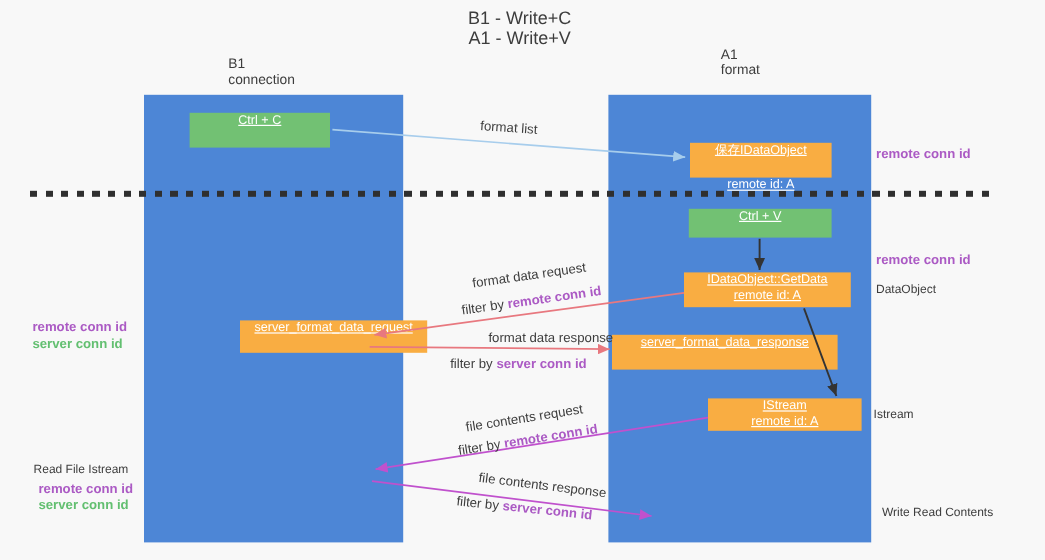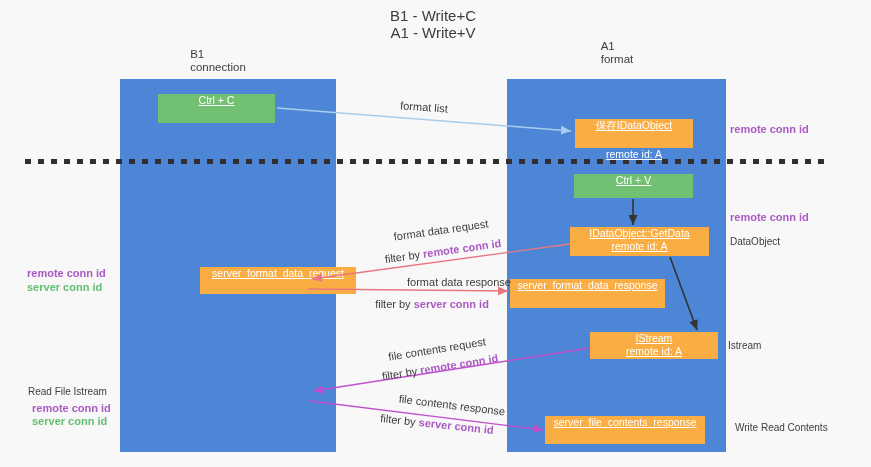--- a/index.html
+++ b/index.html
@@ -109,33 +109,30 @@
 
   <div class="node orange" style="left:570px;top:227px;width:139px;height:29px;">
     <div>IDataObject::GetData</div>
     <div>remote id: A</div>
   </div>
 
   <div class="node orange" style="left:152px;top:267px;width:156px;height:27px;margin-left:48px;">
     <div>server_format_data_request</div>
   </div>
 
-  <div class="node orange" style="left:510px;top:279px;width:155px;height:29px;">
+  <div class="node orange" style="left:510px;top:279px;width:188px;height:29px;">
     <div>server_format_data_response</div>
   </div>
 
   <div class="node orange" style="left:590px;top:332px;width:128px;height:27px;">
     <div>IStream</div>
     <div>remote id: A</div>
   </div>
 
 
-  <div class="node orange" style="left:545px;top:416px;width:160px;height:28px;">
-    <div>server_file_contents_response</div>
-  </div>
 
   <svg class="overlay" width="871" height="467" viewBox="0 0 871 467">
     <defs>
       <marker id="mk-blue" markerUnits="userSpaceOnUse" markerWidth="11" markerHeight="9" refX="10" refY="4.5" orient="auto">
         <path d="M0,0 L10,4.5 L0,9 Z" style="fill:var(--arrow-blue)"></path>
       </marker>
       <marker id="mk-black" markerUnits="userSpaceOnUse" markerWidth="11" markerHeight="9" refX="10" refY="4.5" orient="auto">
         <path d="M0,0 L10,4.5 L0,9 Z" style="fill:var(--arrow-black)"></path>
       </marker>
       <marker id="mk-red" markerUnits="userSpaceOnUse" markerWidth="11" markerHeight="9" refX="10" refY="4.5" orient="auto">

